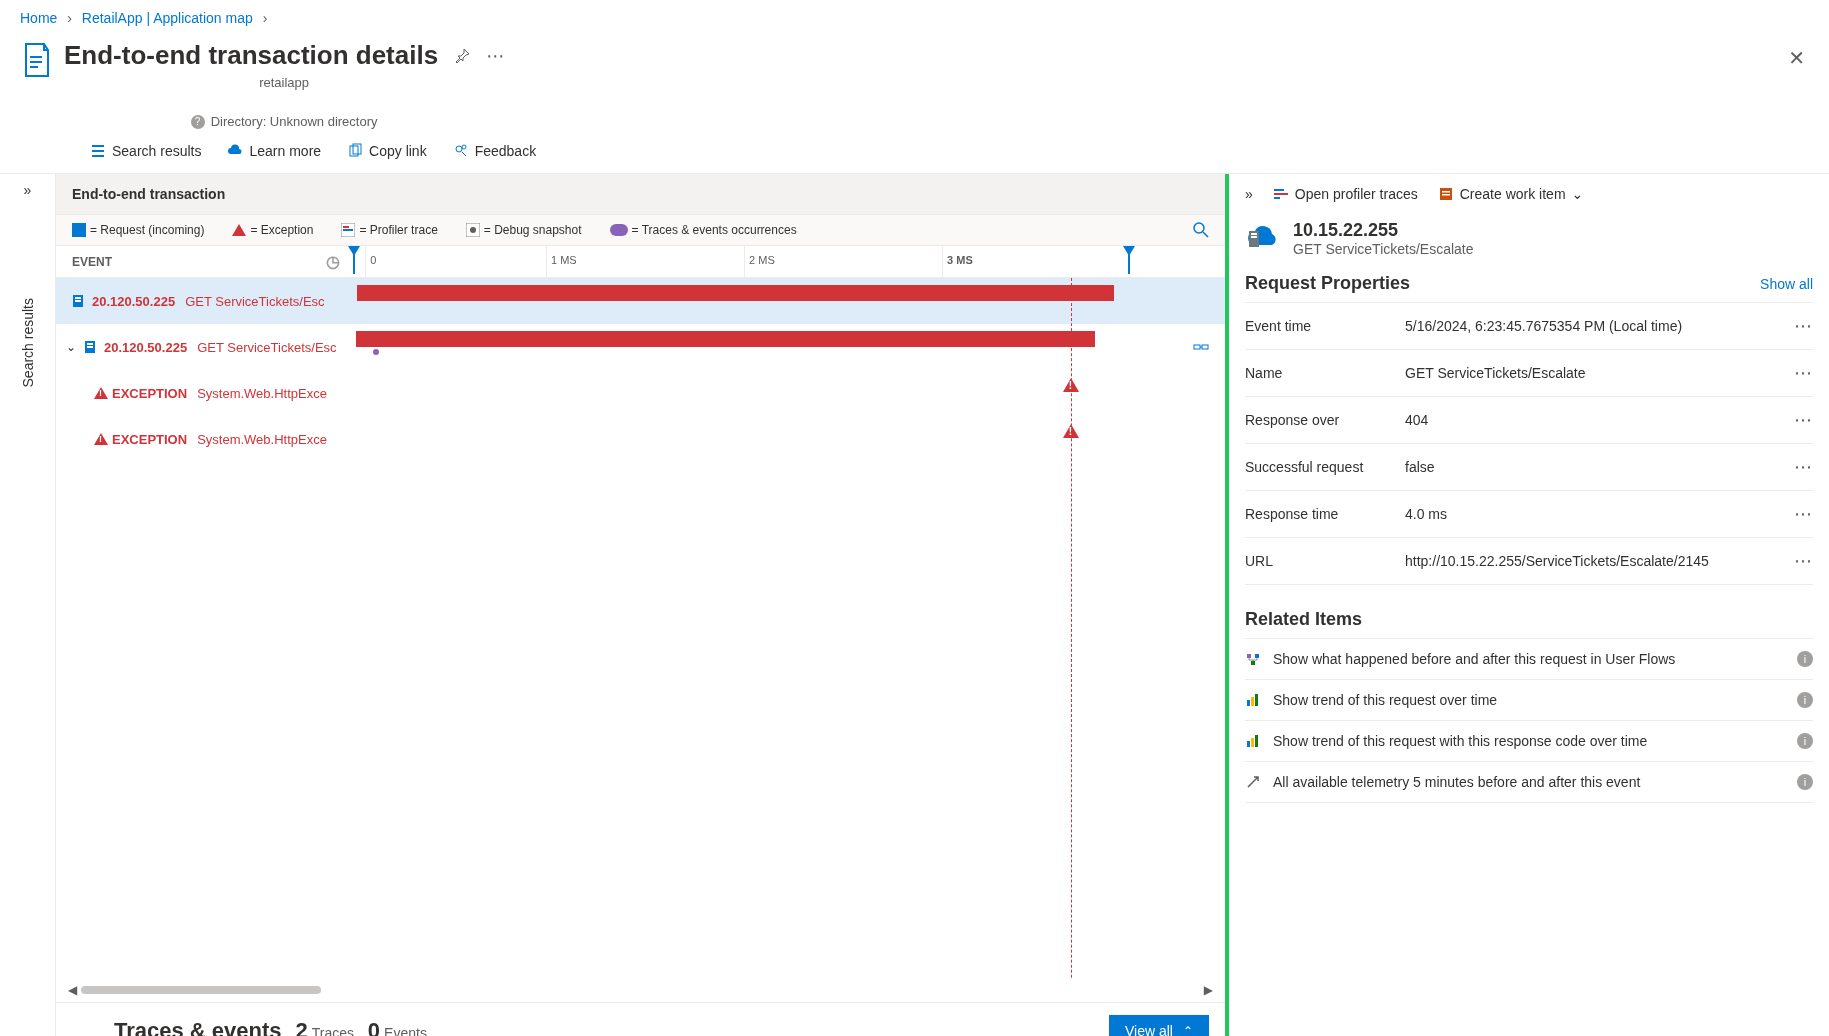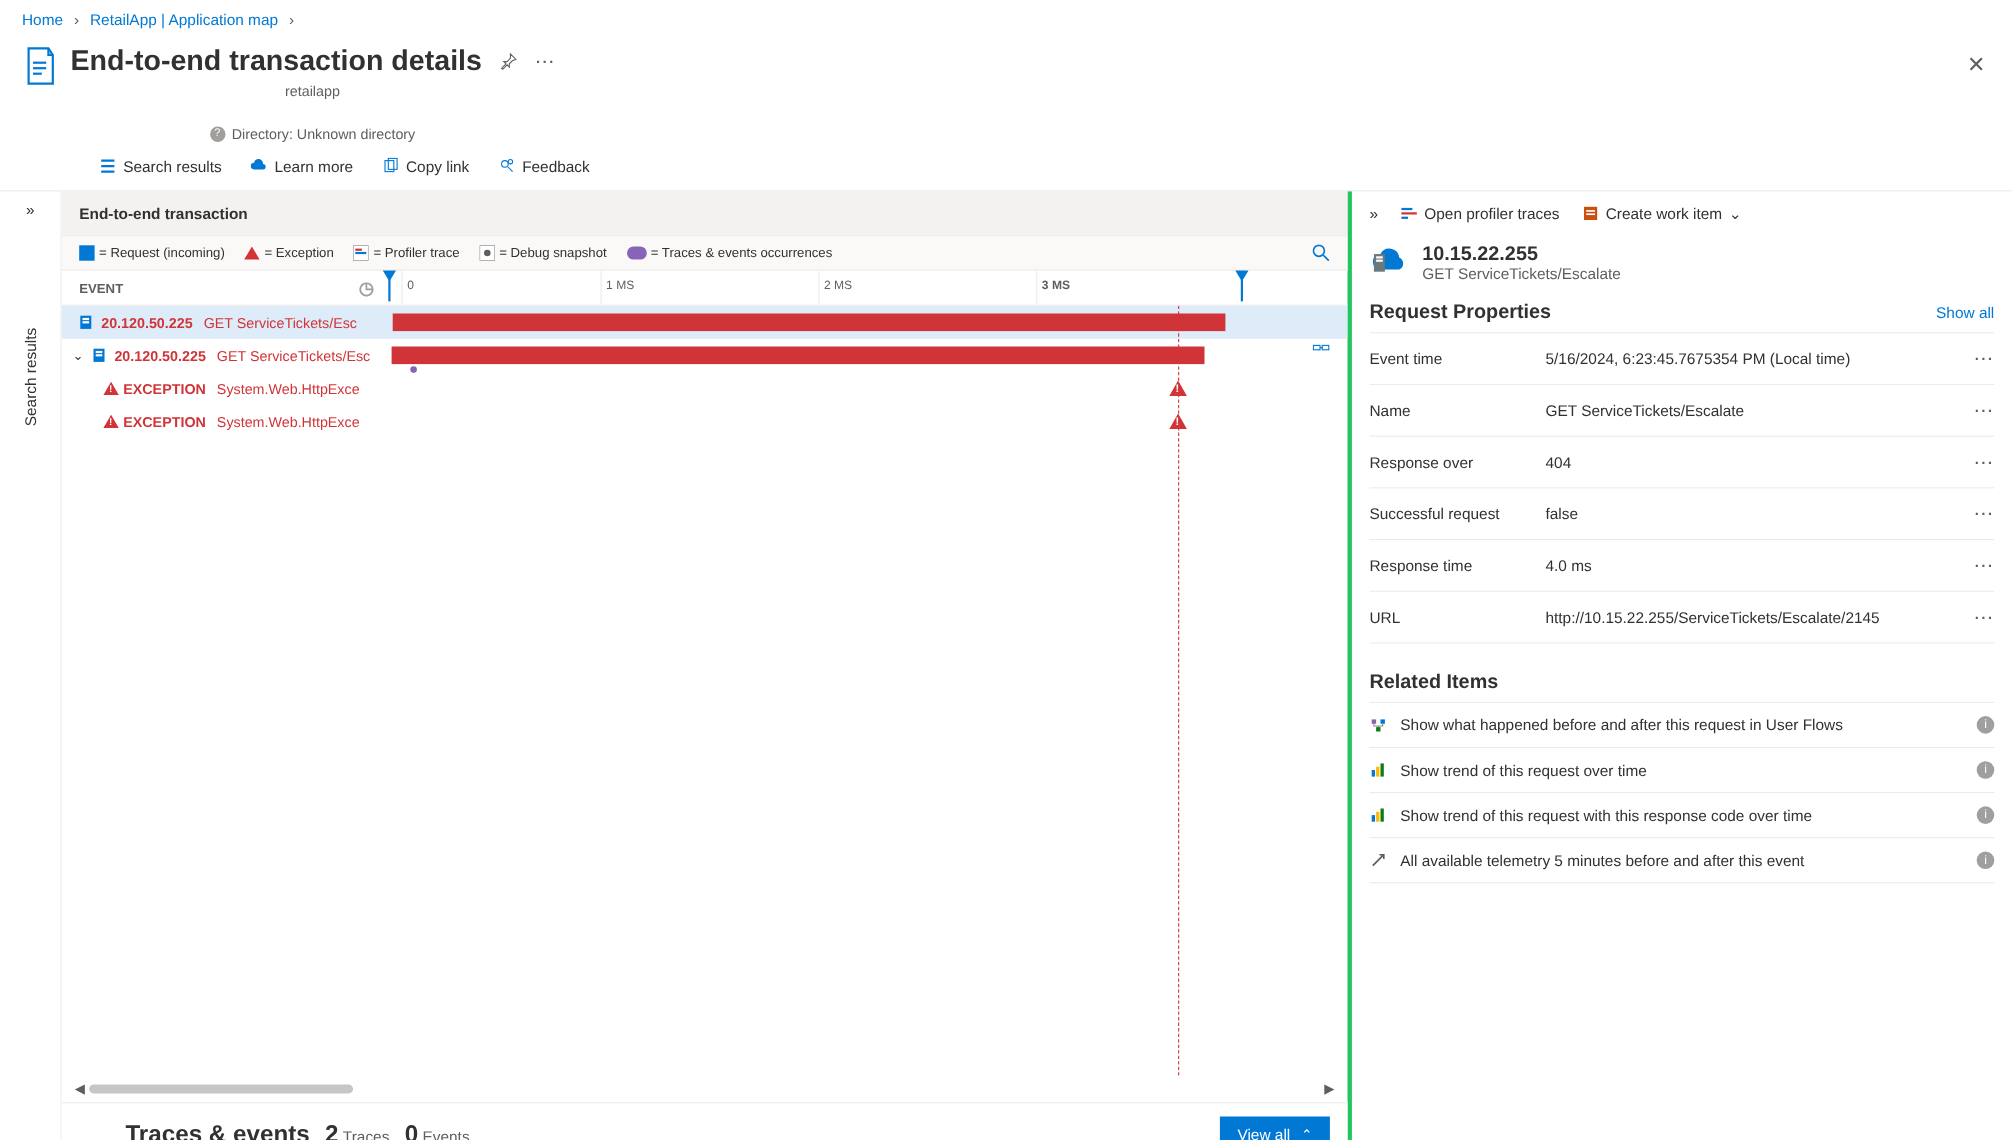--- a/index.html
+++ b/index.html
@@ -32,37 +32,37 @@
 .left-rail { width: 56px; display: flex; flex-direction: column; align-items: center; padding-top: 8px; border-right: 1px solid #edebe9; }
 .left-rail .collapse-icon { font-size: 14px; color: #323130; cursor: pointer; margin-bottom: 100px; }
 .left-rail .rail-label { writing-mode: vertical-rl; transform: rotate(180deg); font-size: 14px; }
 
 
 .tx-panel { flex: 1; display: flex; flex-direction: column; border-right: 4px solid #22c55e; min-width: 0; }
 .tx-header { background: #f3f2f1; padding: 12px 16px; border-bottom: 1px solid #edebe9; }
 .tx-header .title { font-weight: 600; font-size: 14px; }
 .tx-header .opid-row { font-size: 14px; margin-top: 2px; display: flex; align-items: center; gap: 8px; }
 
-.legend-row { display: flex; align-items: center; gap: 18px; padding: 8px 16px; background: #faf9f8; border-bottom: 1px solid #edebe9; font-size: 12px; position: relative; }
+.legend-row { display: flex; align-items: center; gap: 28px; padding: 8px 16px; background: #faf9f8; border-bottom: 1px solid #edebe9; font-size: 12px; position: relative; }
 .legend-item { display: flex; align-items: center; gap: 4px; }
 .sq-blue { width: 14px; height: 14px; background: #0078d4; }
 .tri-red { width: 0; height: 0; border-left: 7px solid transparent; border-right: 7px solid transparent; border-bottom: 12px solid #d13438; }
 .pill-purple { width: 18px; height: 12px; background: #8764b8; border-radius: 6px; }
 .search-icon { position: absolute; right: 16px; color: #0078d4; font-size: 16px; cursor: pointer; }
 
 .timeline-head { display: flex; align-items: center; font-size: 12px; color: #605e5c; padding-right: 16px; border-bottom: 1px solid #edebe9; height: 32px; }
 .col-event { width: 292px; padding-left: 16px; font-weight: 600; display: flex; align-items: center; justify-content: space-between; padding-right: 8px; }
 .col-event .clock { color: #a19f9d; font-size: 16px; }
 .timeline-area { flex: 1; position: relative; height: 100%; }
 .tick { position: absolute; top: 0; bottom: 0; border-left: 1px solid #edebe9; font-size: 11px; padding-left: 4px; padding-top: 8px; }
 .marker { position: absolute; top: 0; width: 0; height: 0; border-left: 6px solid transparent; border-right: 6px solid transparent; border-top: 10px solid #0078d4; }
 .marker::after { content: ""; position: absolute; top: -2px; left: -1px; width: 2px; height: 20px; background: #0078d4; }
 
 .rows-wrap { flex: 1; overflow: hidden; position: relative; }
-.tx-row { display: flex; height: 30px; padding-right: 16px; position: relative; }
+.tx-row { display: flex; align-items: center; height: 46px; padding-right: 16px; position: relative; }
 .tx-row.selected { background: #deecf9; }
 .tx-row .label-col { width: 292px; display: flex; align-items: center; gap: 4px; overflow: hidden; white-space: nowrap; padding-left: 16px; }
 .tx-row .label-col.indent1 { padding-left: 10px; }
 .tx-row .label-col.indent2 { padding-left: 38px; }
 .tx-row .ip { color: #d13438; font-weight: 600; font-size: 13px; }
 .tx-row .op { color: #d13438; font-size: 13px; margin-left: 6px; }
 .tx-row .exc { color: #d13438; font-weight: 700; font-size: 13px; }
 .tx-row .bar-col { flex: 1; position: relative; height: 100%; }
 .redbar { position: absolute; top: 7px; height: 16px; background: #d13438; }
 .purple-dot { position: absolute; width: 6px; height: 6px; background: #8764b8; border-radius: 3px; top: 25px; }

